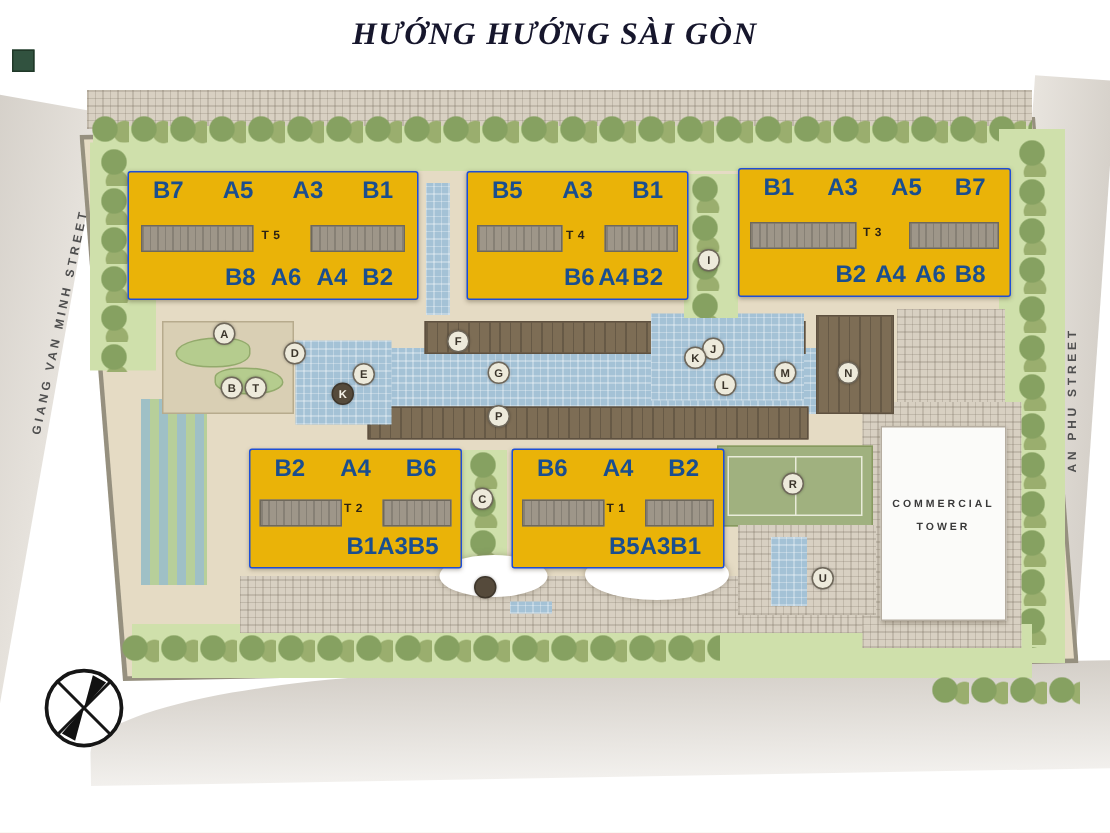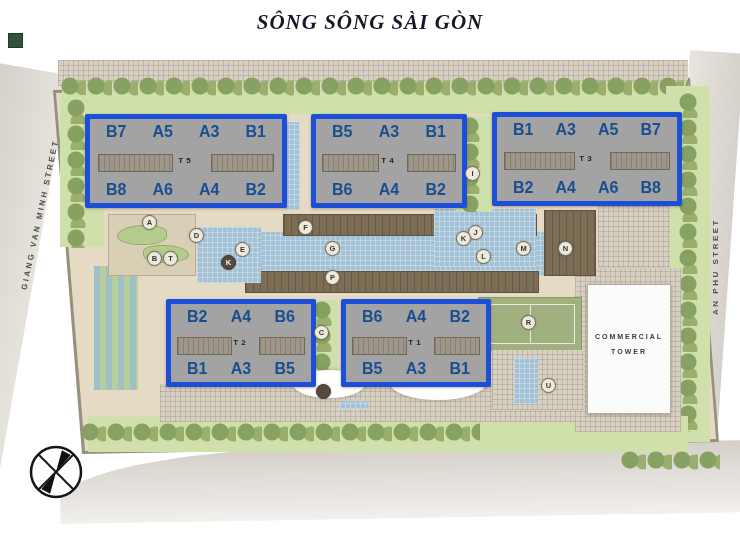--- a/index.html
+++ b/index.html
@@ -42,25 +42,25 @@
      radial-gradient(circle at 23px 16px,#9aae6e 0 7px,rgba(0,0,0,0) 8px);
      background-size:26px 30px;background-repeat:repeat-x;}
   .trees-v{background-image:
      radial-gradient(circle at 14px 10px,#86a161 0 8px,rgba(0,0,0,0) 9px),
      radial-gradient(circle at 16px 23px,#9aae6e 0 7px,rgba(0,0,0,0) 8px);
      background-size:30px 26px;background-repeat:repeat-y;}
   .stripes{background:repeating-linear-gradient(90deg,#9fc0c6 0 6px,#b7cf9a 6px 12px);}
   .blob{background:#b5cc8e;border:1px solid #93aa6c;}
   .canopy{background:#ffffff;border-radius:50%;box-shadow:0 0 4px rgba(120,110,90,.5);}
   
-  .bldg{background:#a3a3a3;border:5px solid #1d4ed8;border-radius:2px;
+  .bldg{background:#eab308;border:1px solid #1d4ed8;border-radius:2px;
         box-shadow:0 1px 3px rgba(60,50,30,.35);}
   .bldg .row{position:absolute;left:0;right:0;display:flex;justify-content:space-between;
              padding:0 16px;}
-  .bldg .row.rt{top:4px;} .bldg .row.rb{bottom:4px;}
+  .bldg .row.rt{top:4px;} .bldg .row.rb{bottom:4px;margin-left:48px;}
   .unit{font-weight:bold;font-size:16px;color:#1a4e8f;letter-spacing:0px;}
   .ttag{position:absolute;left:0;right:0;top:50%;transform:translateY(-55%);
         text-align:center;font-size:8px;font-weight:bold;letter-spacing:3px;color:#2d2415;}
   .roof{position:absolute;top:42%;height:16px;background:#9e9689;border:1px solid #6e685c;
         background-image:repeating-linear-gradient(90deg,rgba(0,0,0,.15) 0 1px,rgba(0,0,0,0) 1px 5px);}
   .roof.rl{left:4%;width:38%;} .roof.rr{right:4%;width:32%;}
   .commercial{background:#fbfbf9;border:1px solid #b5ada0;box-shadow:0 1px 3px rgba(60,50,30,.35);
               display:flex;flex-direction:column;align-items:center;justify-content:flex-start;}
   .commercial .ct{margin-top:44px;font-size:7px;font-weight:bold;letter-spacing:2px;color:#3a3a3a;
                   text-align:center;line-height:15px;}
@@ -254,15 +254,15 @@
       <g transform="rotate(28 28 28)">
         <polygon points="23,6 33,6 28,28" fill="#111111"></polygon>
         <polygon points="23,50 33,50 28,28" fill="#111111"></polygon>
       </g>
     </svg>
   </div>
 
   <div class="street left">GIANG VAN MINH STREET</div>
   <div class="street right">AN PHU STREET</div>
 
-  <div class="title top">SÔNG SÔNG SÀI GÒN</div>
+  <div class="title top">HƯỚNG HƯỚNG SÀI GÒN</div>
 
 </div>
 
 </body></html>

